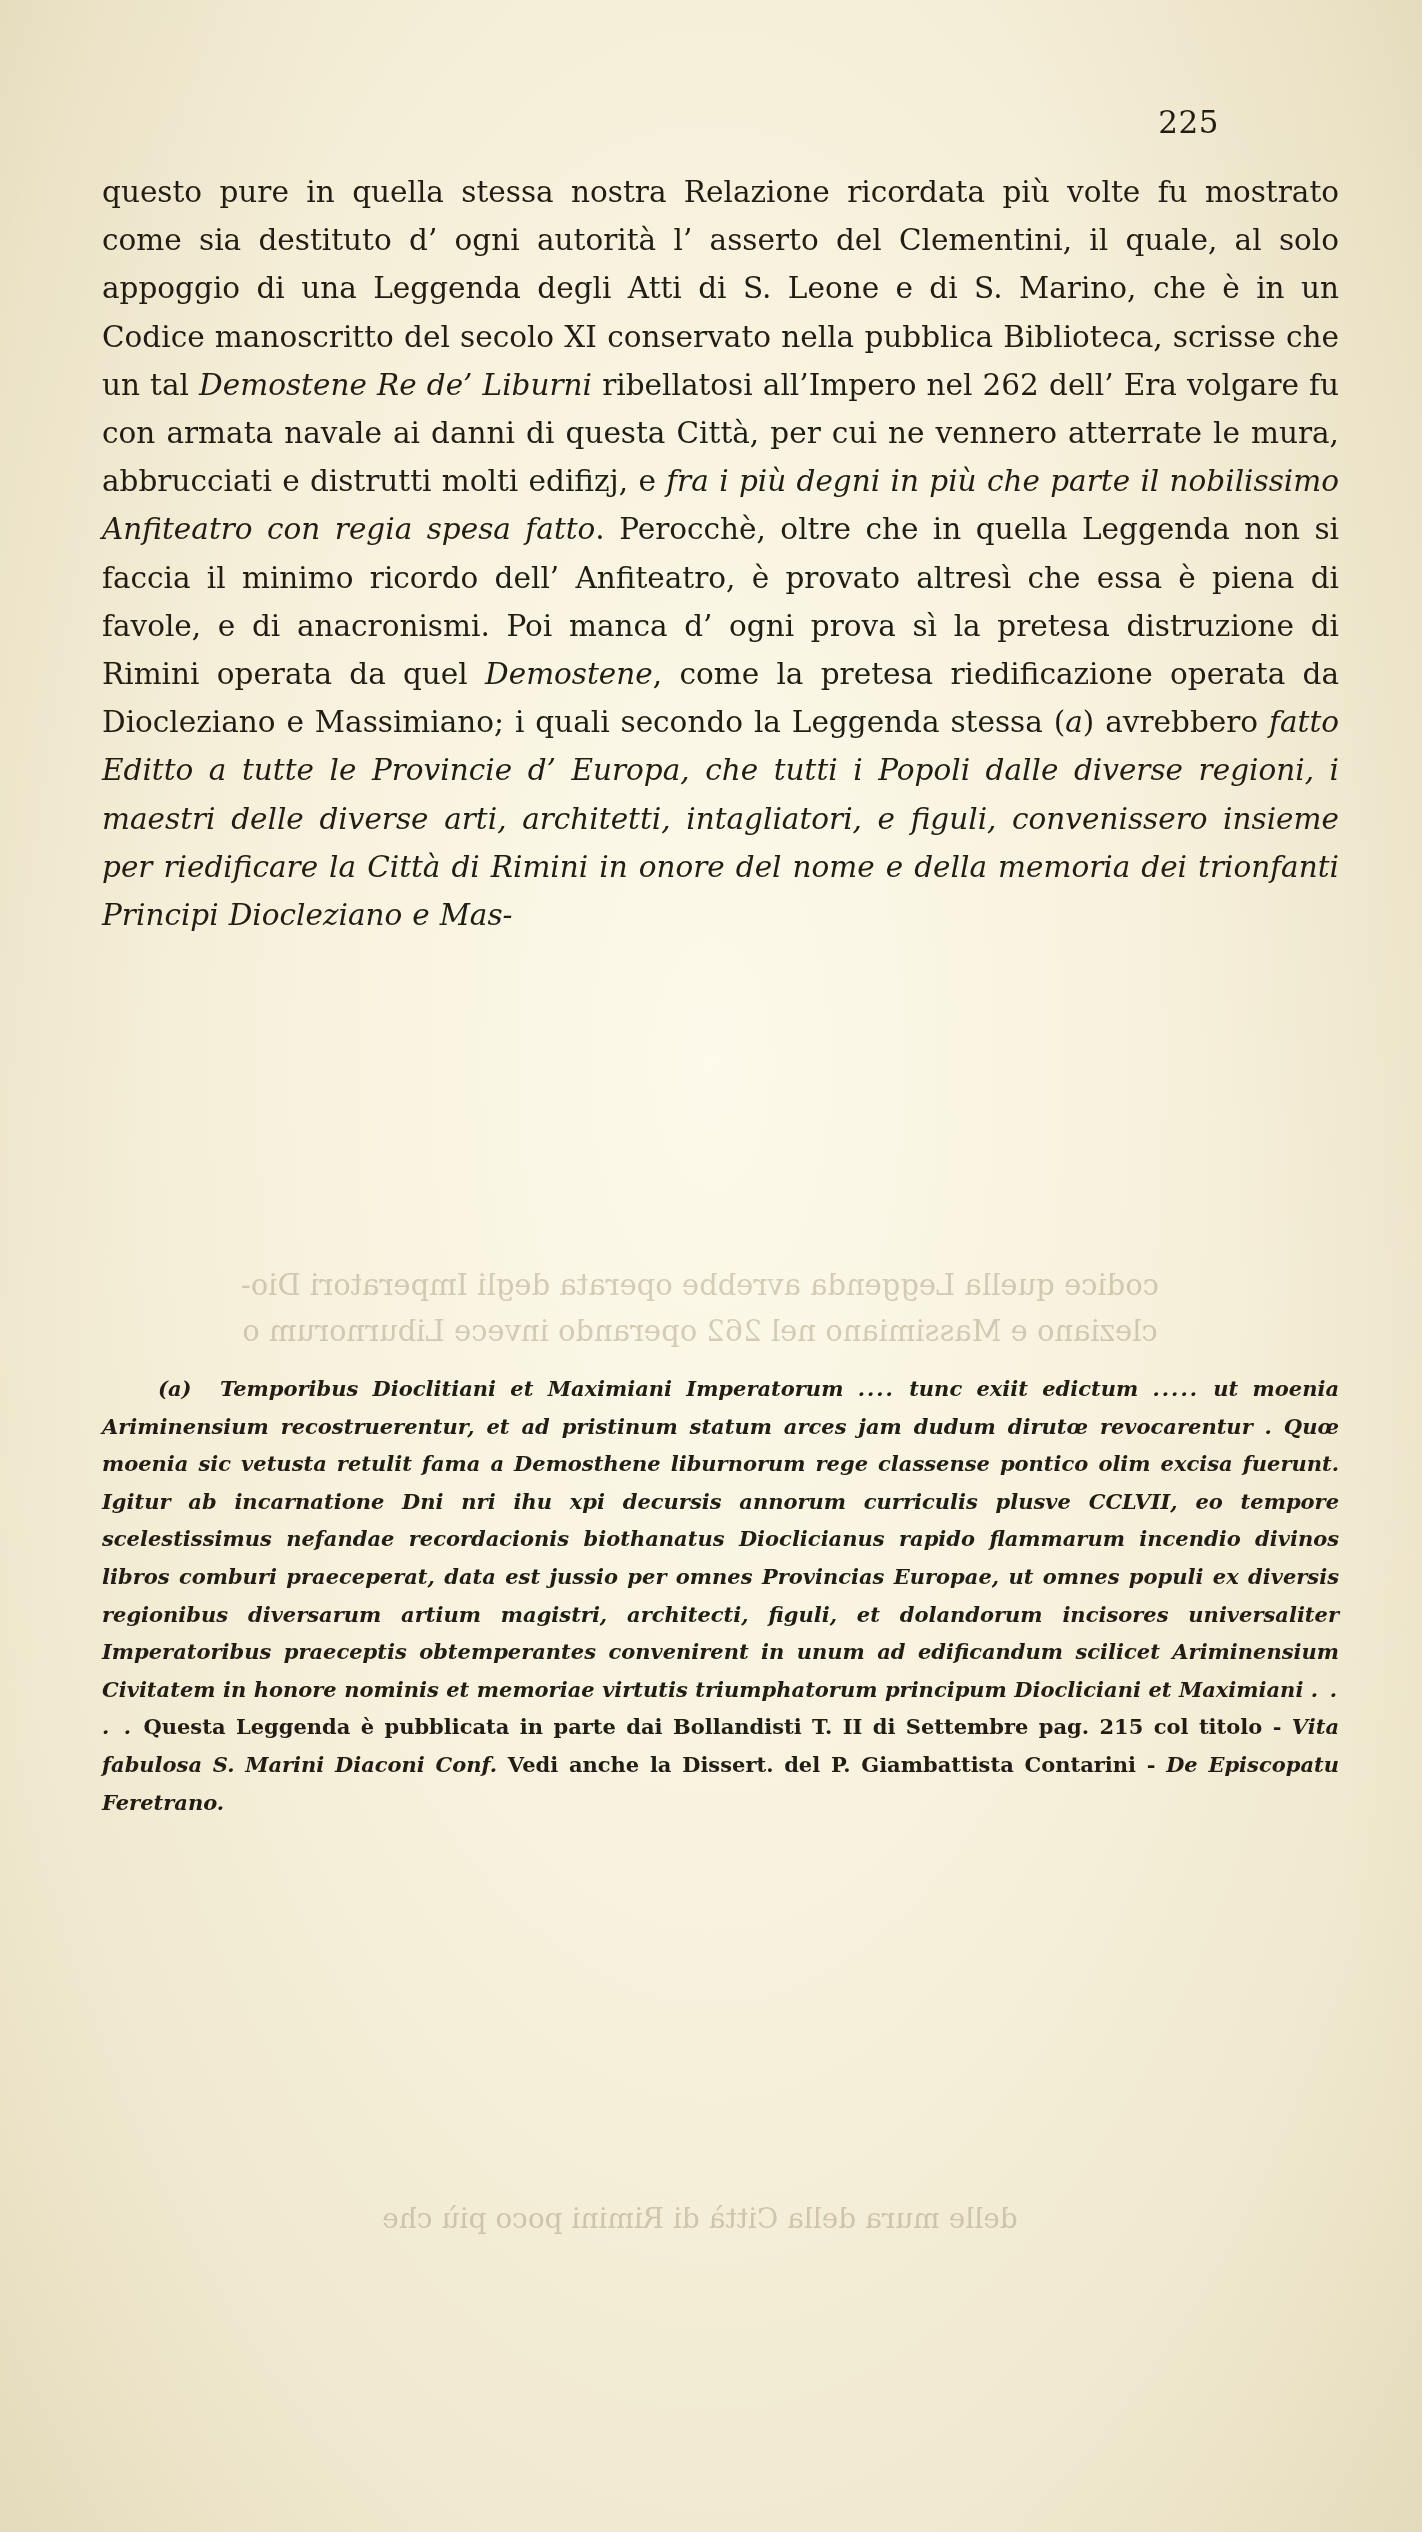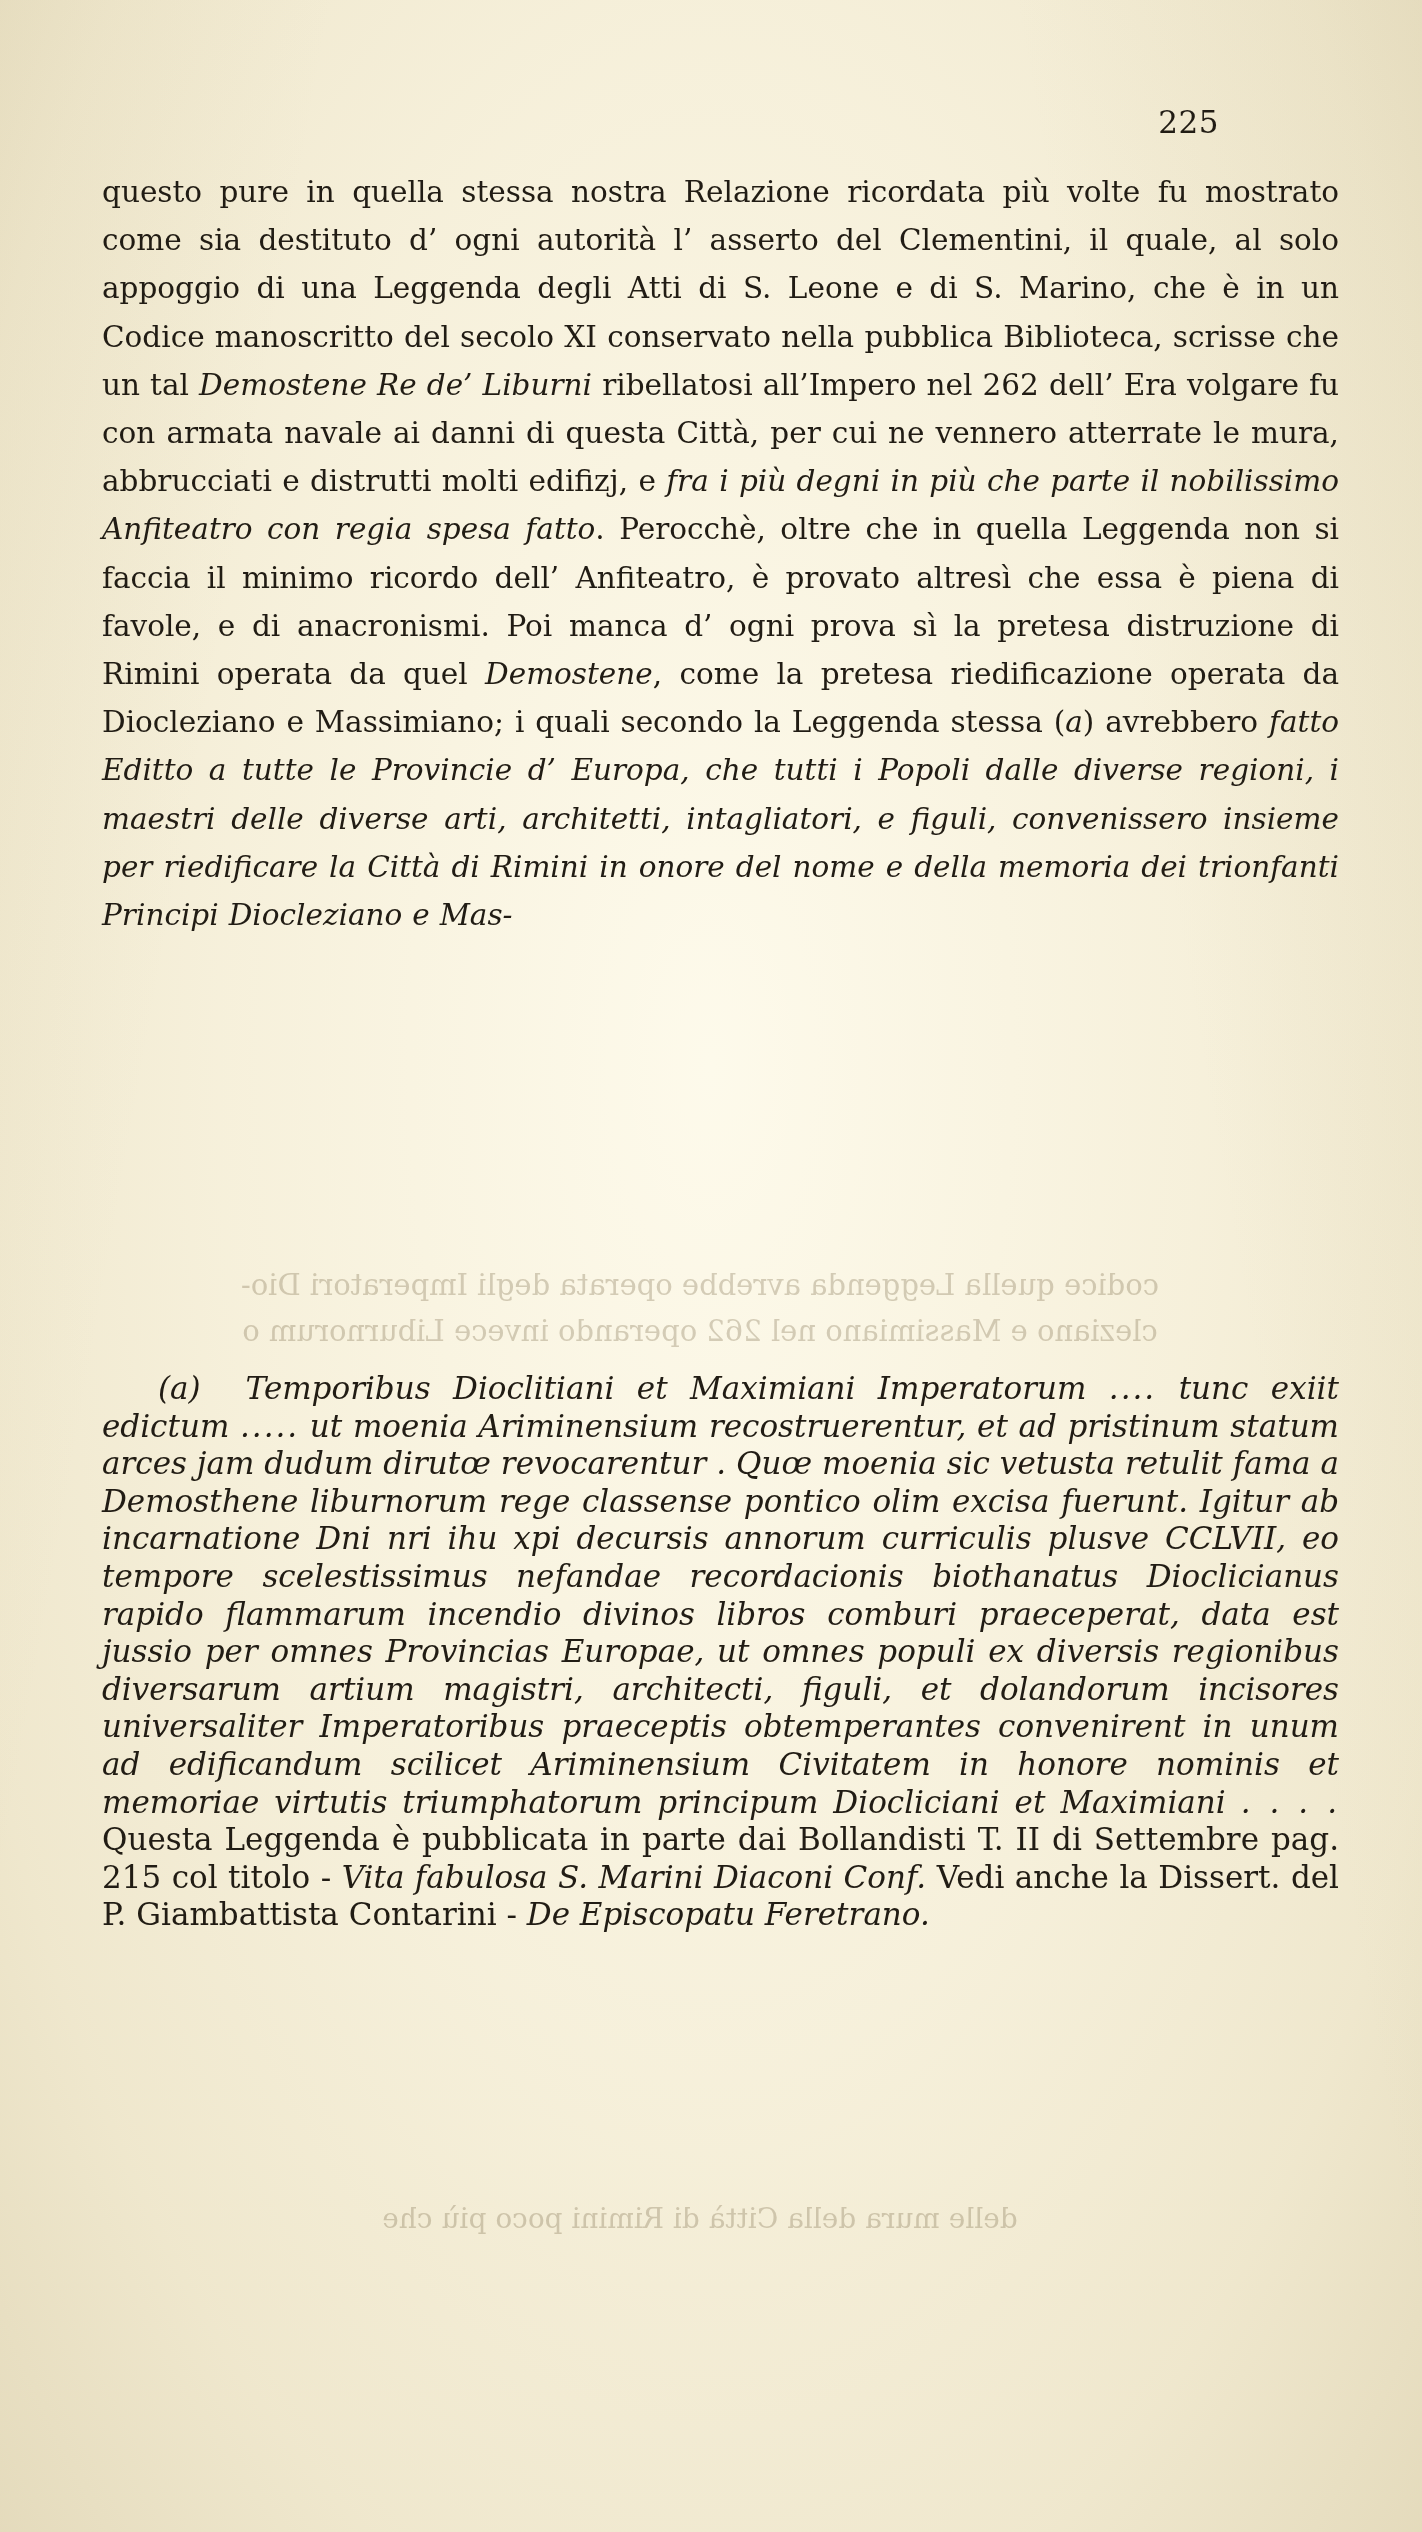--- a/index.html
+++ b/index.html
@@ -61,24 +61,25 @@
     word-spacing: 0.6px;
   }
   .bodytext i, .foot i {
     font-style: italic;
   }
   .footnote {
     position: absolute;
     left: 94px;
     top: 1370px;
     width: 1237px;
-    font-size: 31px;
+    font-size: 21px;
     line-height: 37.6px;
     text-align: justify;
     font-style: italic;
+    font-weight: bold;
   }
   .footnote .rom {
     font-style: normal;
   }
   .footnote .indent {
     display: block;
     text-indent: 56px;
   }
   .signature {
     position: absolute;

